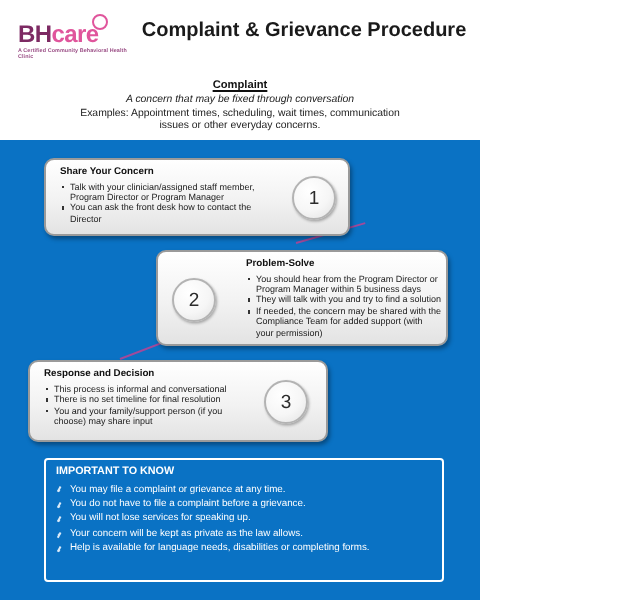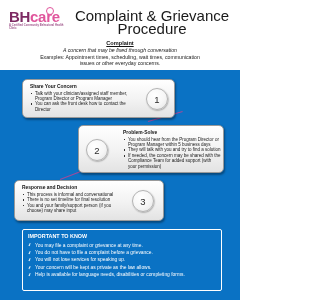--- a/index.html
+++ b/index.html
@@ -7,34 +7,34 @@
     width:240px;height:300px;overflow:hidden;
     background:#ffffff;
     font-family:"Liberation Sans", sans-serif;
     -webkit-font-smoothing:antialiased;
   }
   .page{position:relative;width:240px;height:300px;background:#ffffff;}
 
   
   .header{position:absolute;left:0;top:0;width:240px;height:70px;background:#fff;}
   .logo{position:absolute;left:9px;top:11px;width:58px;height:30px;}
-  .logo-word{font-size:15px;font-weight:bold;letter-spacing:-0.3px;line-height:12px;}
+  .logo-word{font-size:12px;font-weight:bold;letter-spacing:-0.3px;line-height:12px;}
   .logo-bh{color:#7d2a63;}
   .logo-care{color:#e0559c;}
   .logo-ring{
     position:absolute;left:37px;top:-4.5px;width:8px;height:8px;border-radius:50%;
     border:1.6px solid #e0559c;box-sizing:border-box;
   }
   .logo-tag{
     margin-top:1px;font-size:2.7px;line-height:3.4px;color:#9b4f86;font-weight:bold;
     letter-spacing:0.05px;
   }
   .title{
     position:absolute;left:70px;top:10px;width:164px;text-align:center;
-    font-size:15px;font-weight:normal;color:#1a1a1a;line-height:12.5px;
+    font-size:10px;font-weight:bold;color:#1a1a1a;line-height:12.5px;
   }
   .sub-wrap{position:absolute;left:8px;top:40px;width:224px;text-align:center;}
   .sub-head{
     font-size:5.6px;font-weight:bold;color:#111;text-decoration:underline;line-height:7px;
   }
   .sub-line{font-size:5.2px;font-style:italic;color:#222;line-height:6.6px;}
   .sub-ex{font-size:5.2px;color:#222;line-height:6.6px;}
 
   
   .panel{position:absolute;left:0;top:70px;width:240px;height:230px;background:#0a72c4;}

